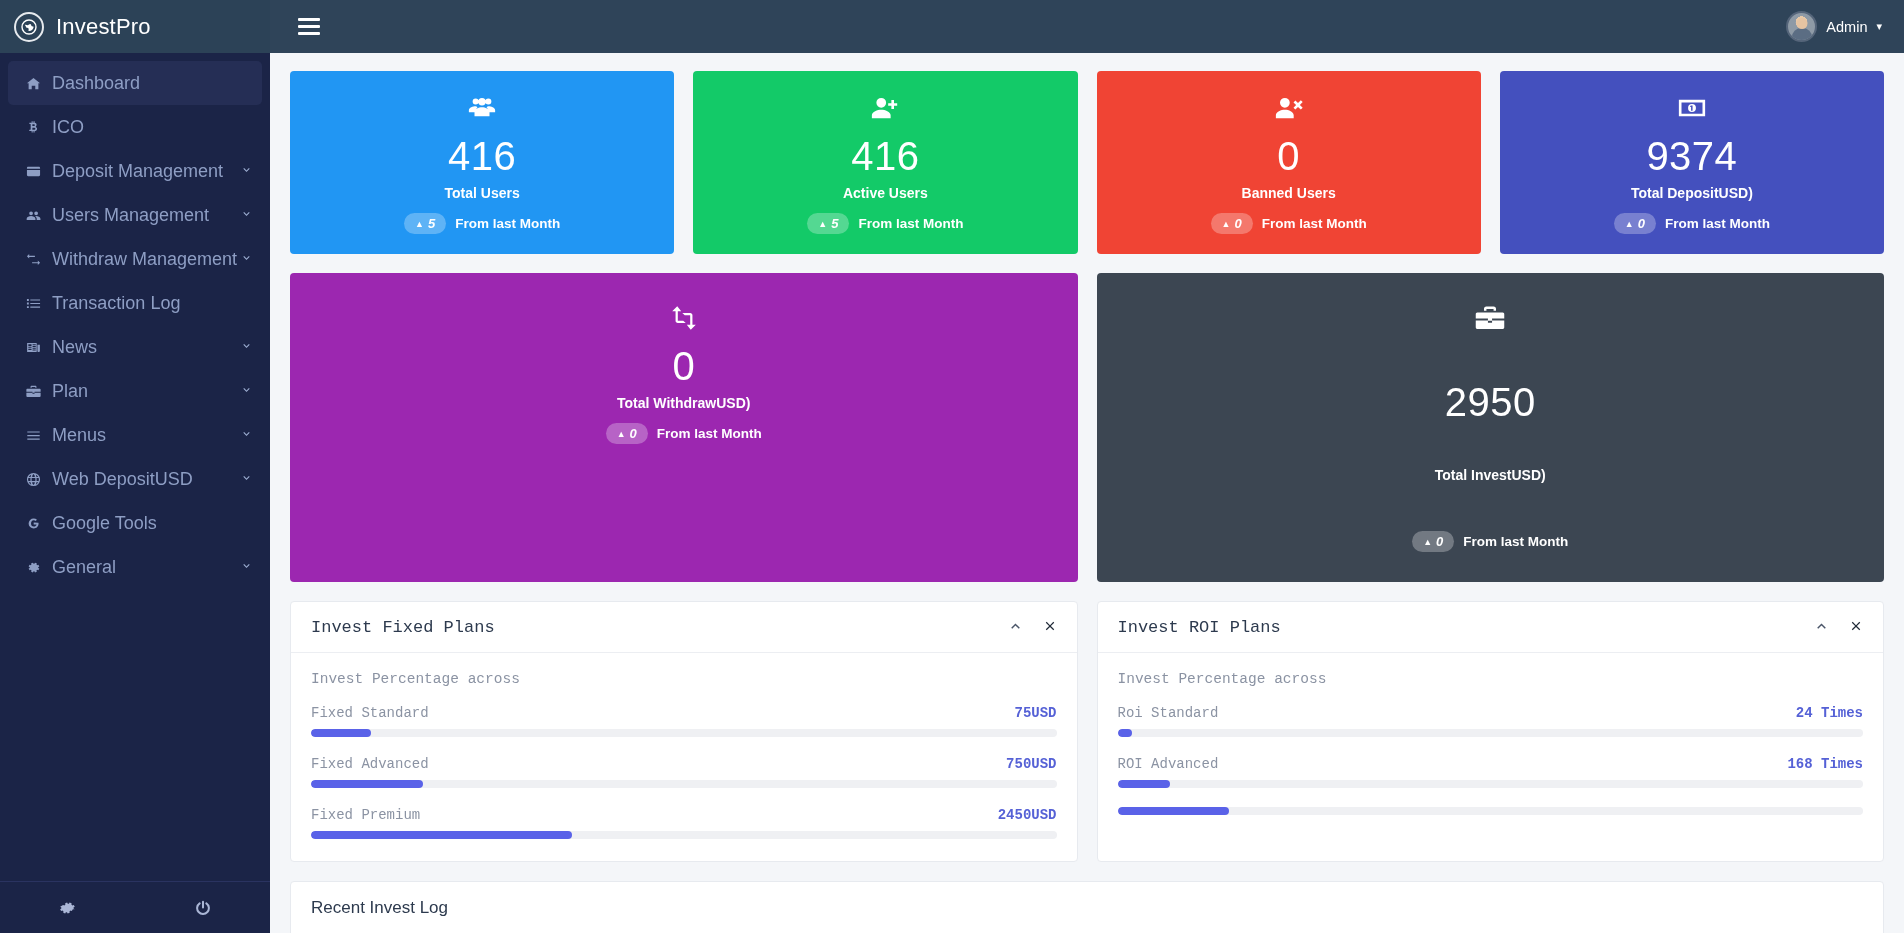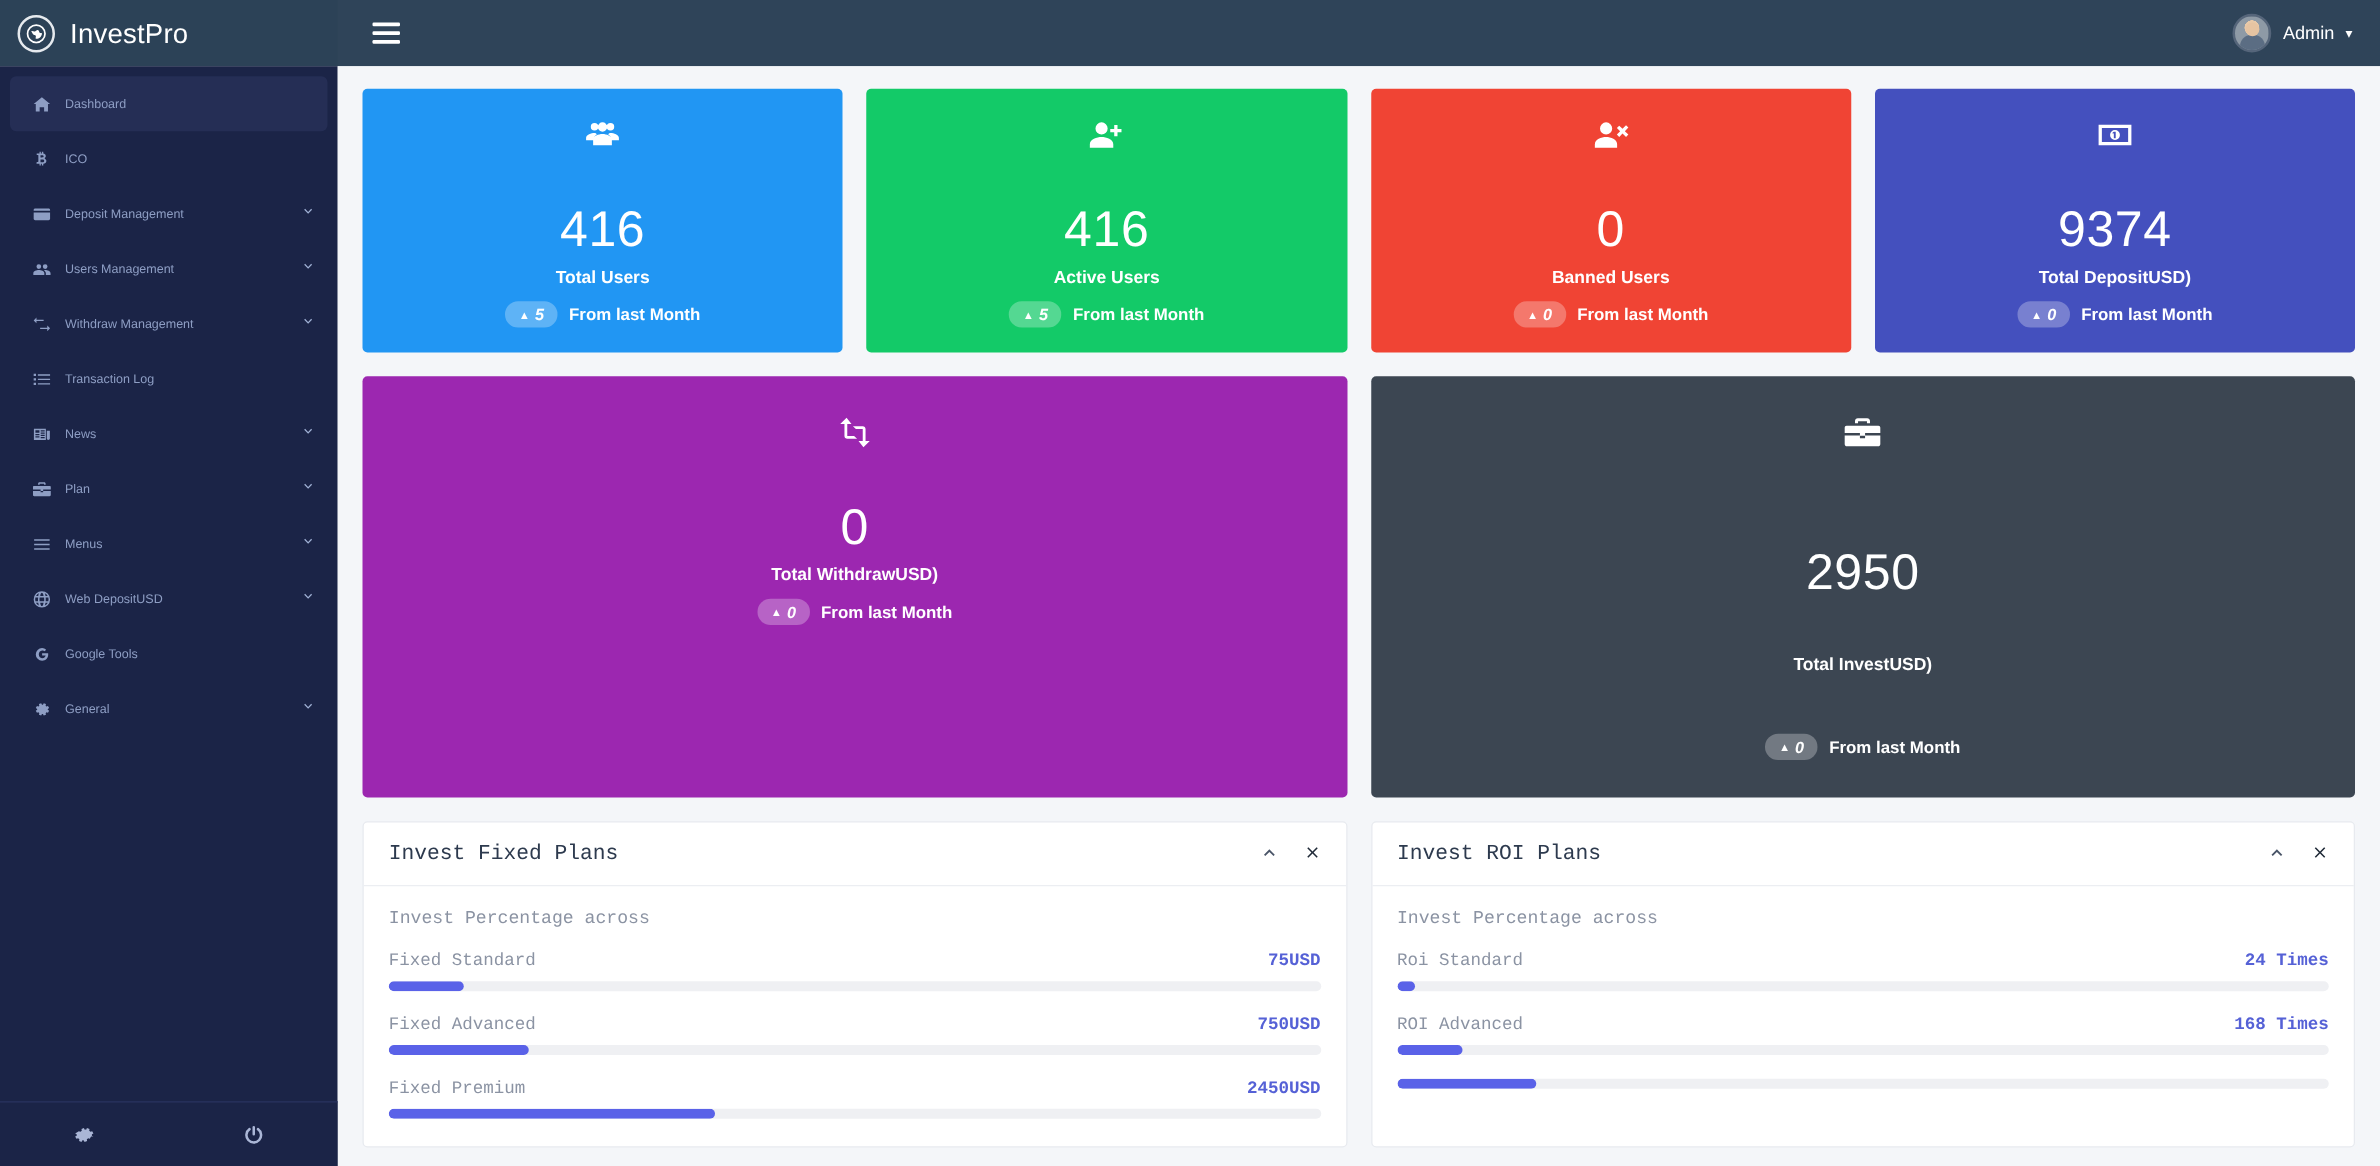--- a/index.html
+++ b/index.html
@@ -64,21 +64,21 @@
     width: 270px; flex: 0 0 270px;
     background: #1b2447;
     display: flex; flex-direction: column;
     position: relative;
   }
   .nav { flex: 1 1 auto; padding-top: 8px; overflow: hidden; }
   .nav-item {
     display: flex; align-items: center;
     height: 44px; margin: 0 8px;
     padding: 0 10px 0 18px;
-    color: #8e9ec4; font-size: 10px;
+    color: #8e9ec4; font-size: 18px;
     border-radius: 5px; cursor: pointer;
   }
   .nav-item.active { background: #252e55; }
   .nav-ico {
     width: 26px; flex: 0 0 26px;
     display: flex; align-items: center;
     color: #8e9ec4; font-size: 14px;
   }
   .nav-ico svg { display: block; fill: currentColor; }
   .nav-label { flex: 1 1 auto; white-space: nowrap; }
@@ -109,21 +109,21 @@
   .stat {
     flex: 1 1 0; min-width: 0;
     border-radius: 4px;
     color: #ffffff;
     padding: 22px 10px 20px 10px;
     display: flex; flex-direction: column; align-items: center;
     text-align: center;
   }
   .stat-icon { font-size: 26px; line-height: 1; margin-bottom: 12px; }
   .stat-icon svg { display: block; fill: #ffffff; }
-  .stat-value { font-size: 40px; font-weight: 400; line-height: 1.05; letter-spacing: .5px; margin-top: 28px; }
+  .stat-value { font-size: 40px; font-weight: 400; line-height: 1.05; letter-spacing: .5px; }
   .stat-title { font-size: 14px; font-weight: bold; margin-top: 8px; }
   .stat-foot { display: flex; align-items: center; gap: 9px; margin-top: 12px; }
   .stat-badge {
     display: inline-flex; align-items: center; gap: 4px;
     padding: 3px 11px; border-radius: 11px;
     background: rgba(255,255,255,0.28);
     font-size: 13px; font-style: italic; font-weight: bold;
   }
   .stat-badge .up { font-size: 9px; font-style: normal; }
   .stat-foot-text { font-size: 13.5px; font-weight: bold; }

